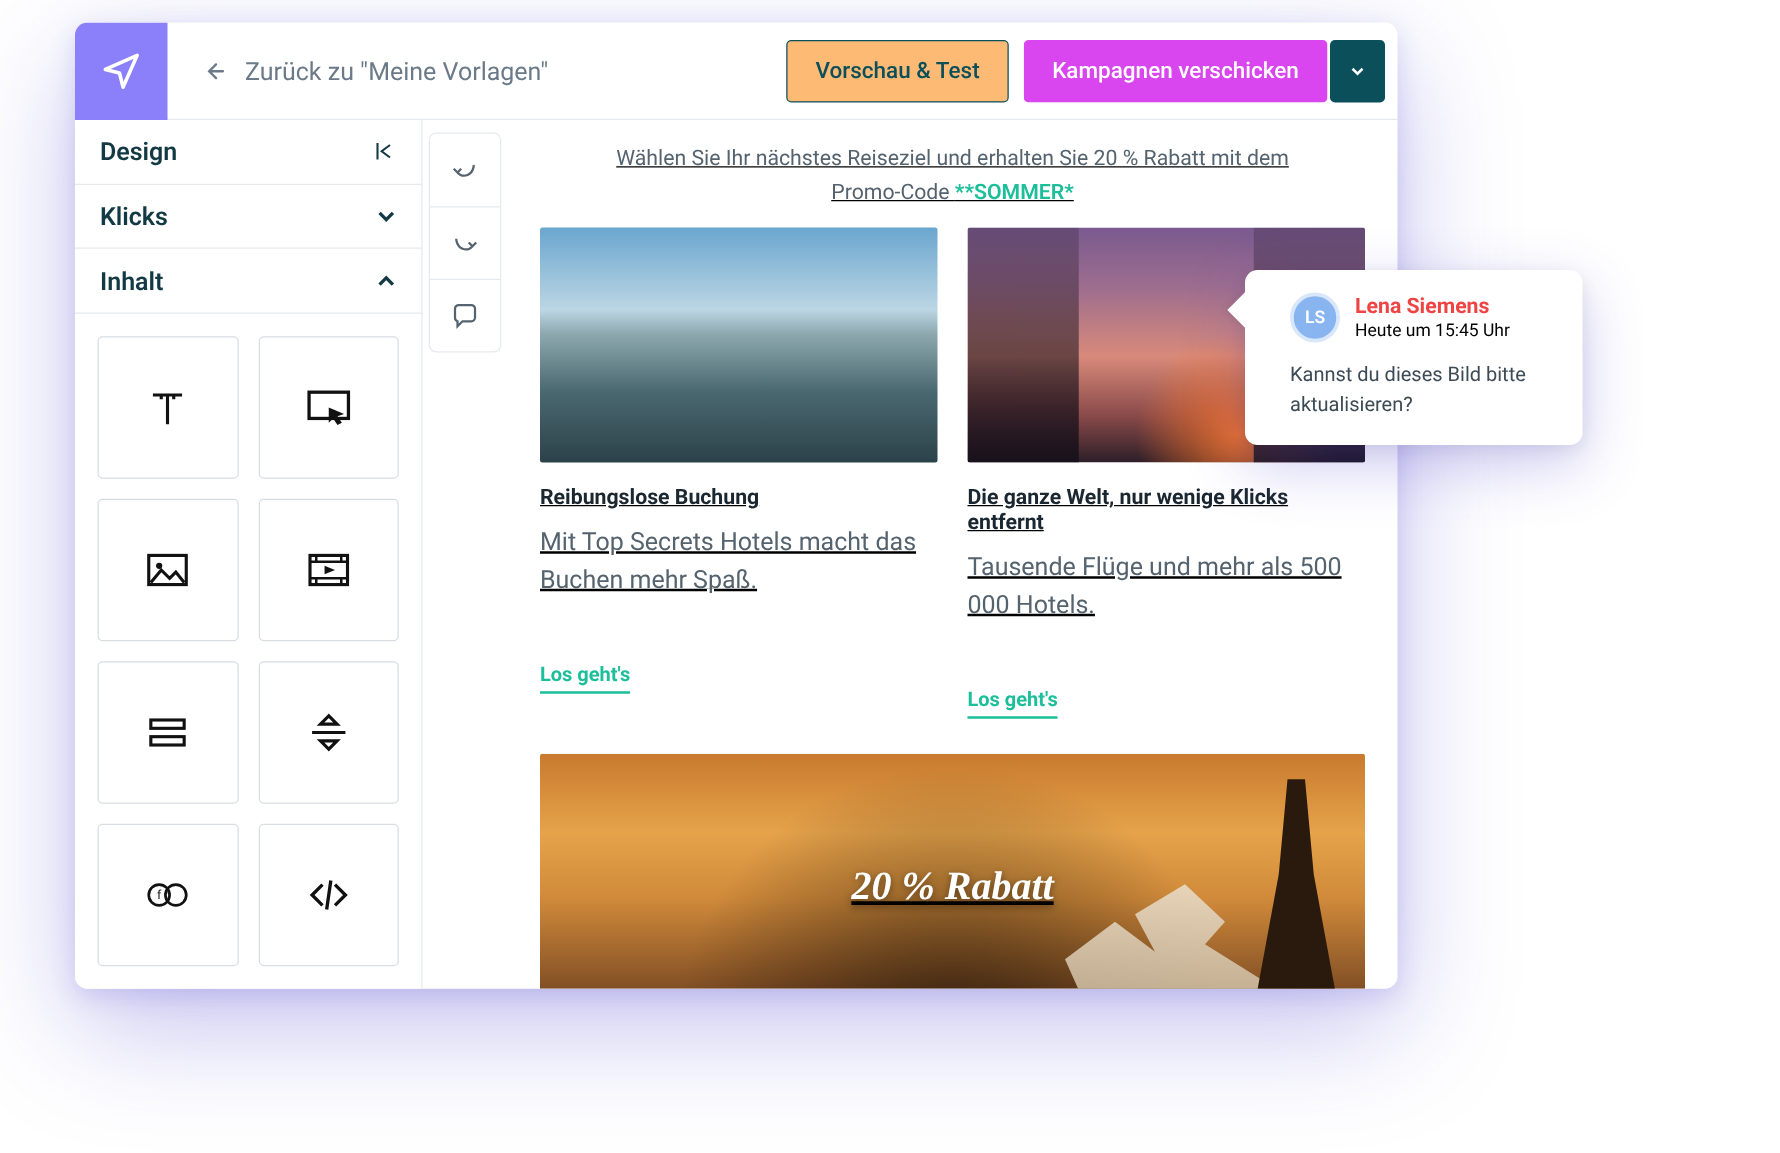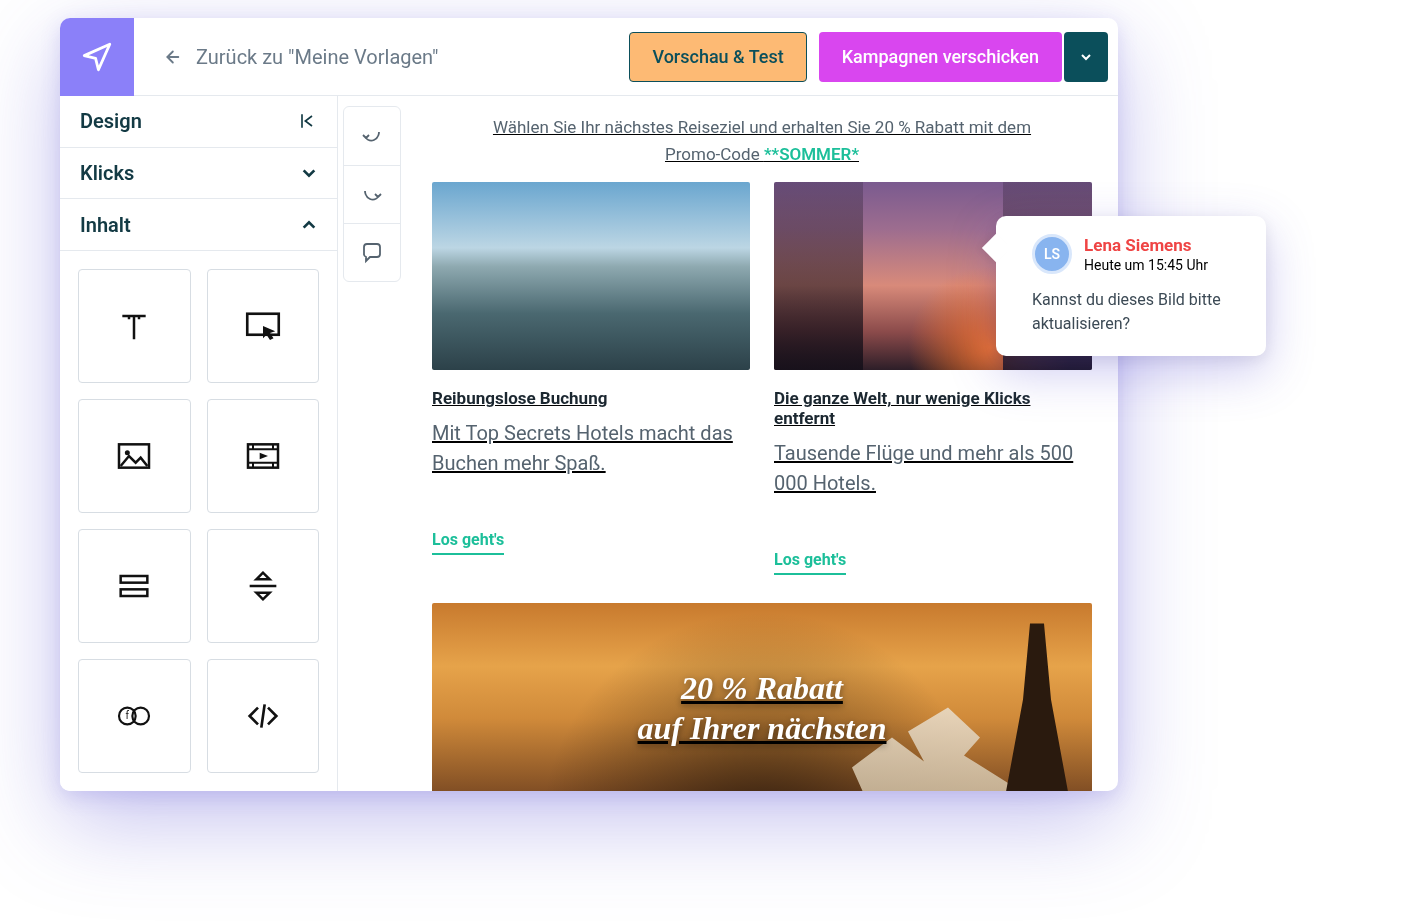--- a/index.html
+++ b/index.html
@@ -428,21 +428,20 @@
           <p>Tausende Flüge und mehr als 500 000 Hotels.</p>
           <span class="cta">Los geht's</span>
         </div>
       </div>
 
       <div class="hero">
         <div class="shape1"></div>
         <div class="shape2"></div>
         <div class="hero-text">
           <div>20 % Rabatt</div>
-          <div>auf Ihrer nächsten</div>
         </div>
       </div>
     </div>
   </div>
 </div>
 
 <div class="comment">
   <div class="comment-head">
     <div class="avatar">
       <span>LS</span>

